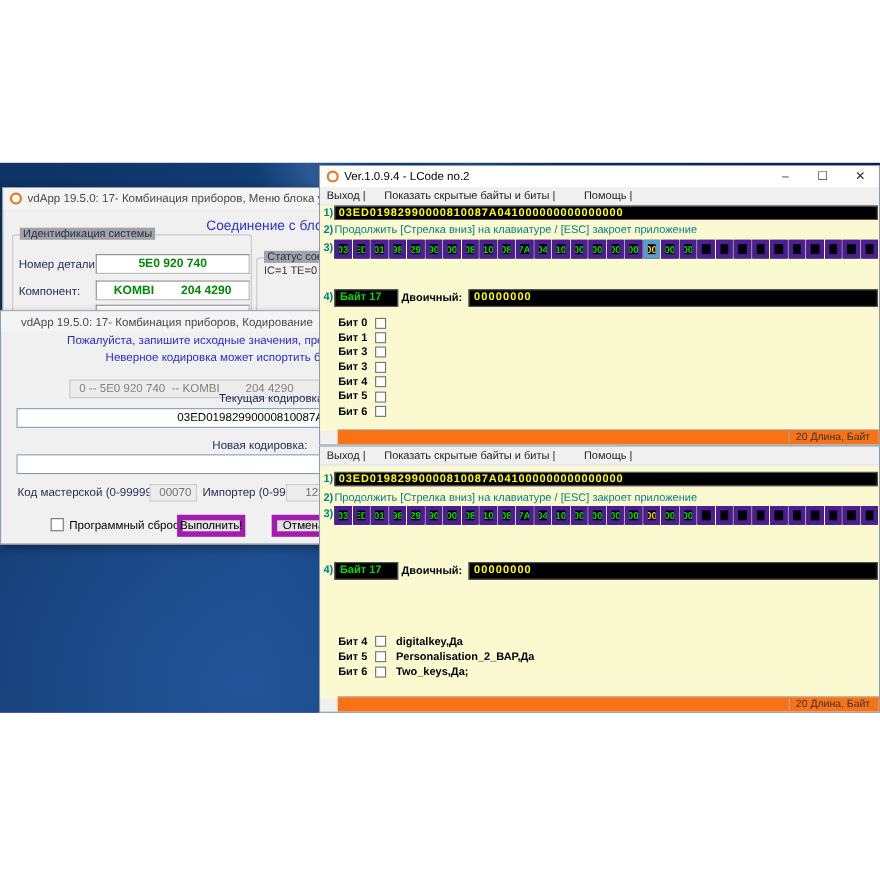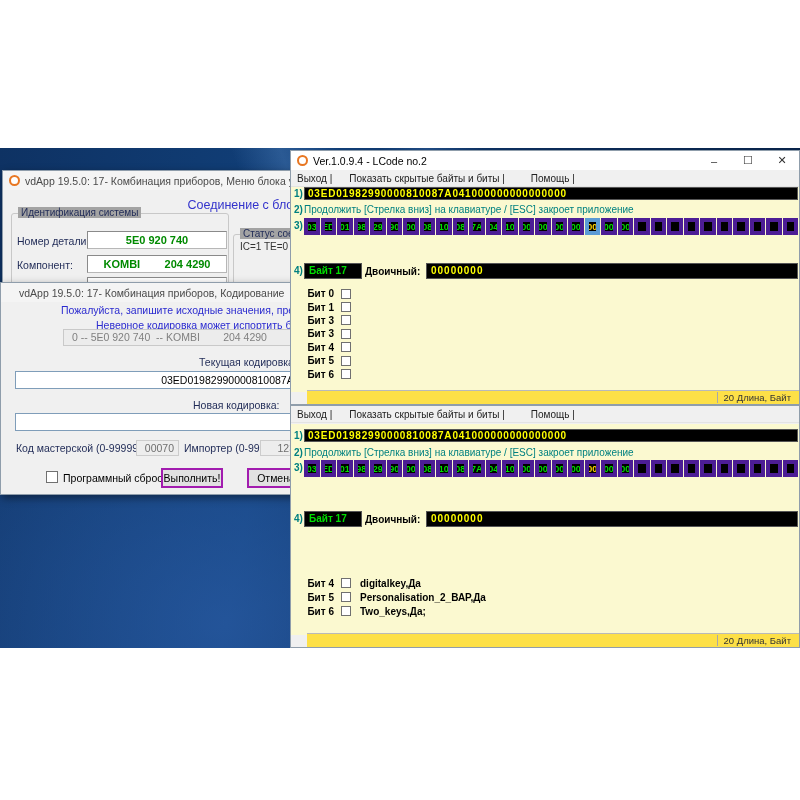--- a/index.html
+++ b/index.html
@@ -39,36 +39,36 @@
   .cell.sel { color:#ffd400; }
   .cell.selblue { border-color:#5b9bd5; }
   .bytebox { position:absolute; left:13px; width:58px; height:16px; background:#000; border:1px solid #555; color:#00dd00; font-size:10px; font-weight:bold; line-height:14px; padding-left:4px; }
   .binlabel { position:absolute; left:74px; font-size:10px; font-weight:bold; color:#000; }
   .binbar { position:absolute; left:135px; width:372px; height:16px; background:#000; border:1px solid #555; color:#ffff00; font-size:10px; font-weight:bold; letter-spacing:1px; line-height:14px; padding-left:4px; }
   .bitsblock { position:absolute; left:0; }
   .bitrow { display:flex; align-items:center; height:13.4px; padding-left:13px; }
   .bitrow .bl { width:30px; text-align:right; font-size:10px; font-weight:bold; color:#000; }
   .cb { width:10px; height:10px; background:#fff; border:1px solid #707070; display:inline-block; margin-left:7px; flex:0 0 auto; }
   .bitrow .bt { margin-left:9px; font-size:10px; font-weight:bold; color:#000; white-space:nowrap; }
-  .statusbar { position:absolute; left:16px; right:0; bottom:0; height:14px; background:#fde047; border-top:1px solid #b9b9b9; }
+  .statusbar { position:absolute; left:16px; right:0; bottom:0; height:14px; background:#f97316; border-top:1px solid #b9b9b9; }
   .statusright { position:absolute; right:2px; top:1px; bottom:1px; border-left:1px solid #a8a8a8; padding:0 6px; display:flex; align-items:center; font-size:9.5px; color:#333; white-space:nowrap; }
 
   
   .vd-heading { position:absolute; top:27px; left:0; width:540px; text-align:center; font-size:12.5px; color:#3333cc; white-space:nowrap; }
   .groupbox { position:absolute; border:1px solid #c8c8c8; border-radius:3px; }
   .grouplabel { position:absolute; top:-7px; left:6px; background:#a3a3a3; padding:0 3px; font-size:10px; color:#1f2a56; white-space:nowrap; }
   .vd-label { position:absolute; font-size:10.5px; color:#1f2a56; white-space:nowrap; }
   .vd-field { position:absolute; background:#fff; border:1px solid #b7b7b7; border-top-color:#8a8a8a; border-left-color:#8a8a8a; }
   .vd-field.green { color:#008a00; font-weight:bold; font-size:11px; text-align:center; line-height:16px; white-space:pre; overflow:hidden; }
   .blue-note { position:absolute; font-size:10.5px; color:#2b2bcf; white-space:nowrap; }
   .flatgray { position:absolute; background:#ececec; border:1px solid #c9c9c9; color:#808080; font-size:10.5px; line-height:15px; padding-left:8px; white-space:pre; overflow:hidden; }
   .blk-label { position:absolute; font-size:10.5px; color:#1f2a56; white-space:nowrap; }
   .inputfield { position:absolute; background:#fff; border:1px solid #7f9db9; font-size:10.5px; color:#000; text-align:center; line-height:16px; white-space:nowrap; overflow:hidden; }
   .smallfield { position:absolute; background:#ededed; border:1px solid #cccccc; color:#6f6f6f; font-size:10.5px; line-height:14px; text-align:right; padding-right:4px; overflow:hidden; }
-  .btn { position:absolute; background:#e1e1e1; border:2px solid #a21caf; font-size:10.5px; color:#000; display:flex; align-items:center; justify-content:center; font-family:"Liberation Sans", sans-serif; }
+  .btn { position:absolute; background:#e1e1e1; border:5px solid #a21caf; font-size:10.5px; color:#000; display:flex; align-items:center; justify-content:center; font-family:"Liberation Sans", sans-serif; }
   .vd-cb { position:absolute; width:12px; height:12px; background:#fff; border:1px solid #707070; }
 </style>
 </head>
 <body>
 
 <div id="page">
   <div id="desktop"></div>
 
   <div class="win" style="left:2px; top:170px; width:540px; height:152px; z-index:1;">
     <div class="titlebar">
@@ -92,21 +92,21 @@
       <div style="position:absolute; left:6px; top:6px; font-size:10px; color:#333; white-space:nowrap;">IC=1 TE=0  F</div>
     </div>
   </div>
 
   <div class="win" style="left:0px; top:282px; width:560px; height:213px; z-index:2;">
     <div class="titlebar">
       <span style="margin-left:12px;">vdApp 19.5.0: 17- Комбинация приборов,  Кодирование</span>
     </div>
     <div class="blue-note" style="left:60px; top:21px;">Пожалуйста, запишите исходные значения, прежде ч</div>
     <div class="blue-note" style="left:95px; top:36px;">Неверное кодировка может испортить блок у</div>
-    <div class="flatgray" style="left:62px; top:46px; width:368px; height:17px;">0 -- 5E0 920 740  -- KOMBI        204 4290</div>
+    <div class="flatgray" style="left:62px; top:62px; width:368px; height:17px;">0 -- 5E0 920 740  -- KOMBI        204 4290</div>
     <div class="blk-label" style="left:198px; top:73px;">Текущая кодировка</div>
     <div class="inputfield" style="left:14px; top:88px; width:530px; height:18px;">03ED01982990000810087A041000000000000000</div>
     <div class="blk-label" style="left:192px; top:116px;">Новая кодировка:</div>
     <div class="inputfield" style="left:14px; top:130px; width:530px; height:18px;"></div>
     <div class="blk-label" style="left:15px; top:159px;">Код мастерской (0-99999):</div>
     <div class="smallfield" style="left:135px; top:157px; width:43px; height:16px;">00070</div>
     <div class="blk-label" style="left:183px; top:159px;">Импортер (0-999):</div>
     <div class="smallfield" style="left:259px; top:157px; width:40px; height:16px;">123</div>
     <span class="vd-cb" style="left:45px; top:188px;"></span>
     <div class="blk-label" style="left:62px; top:189px; color:#000;">Программный сброс</div>

